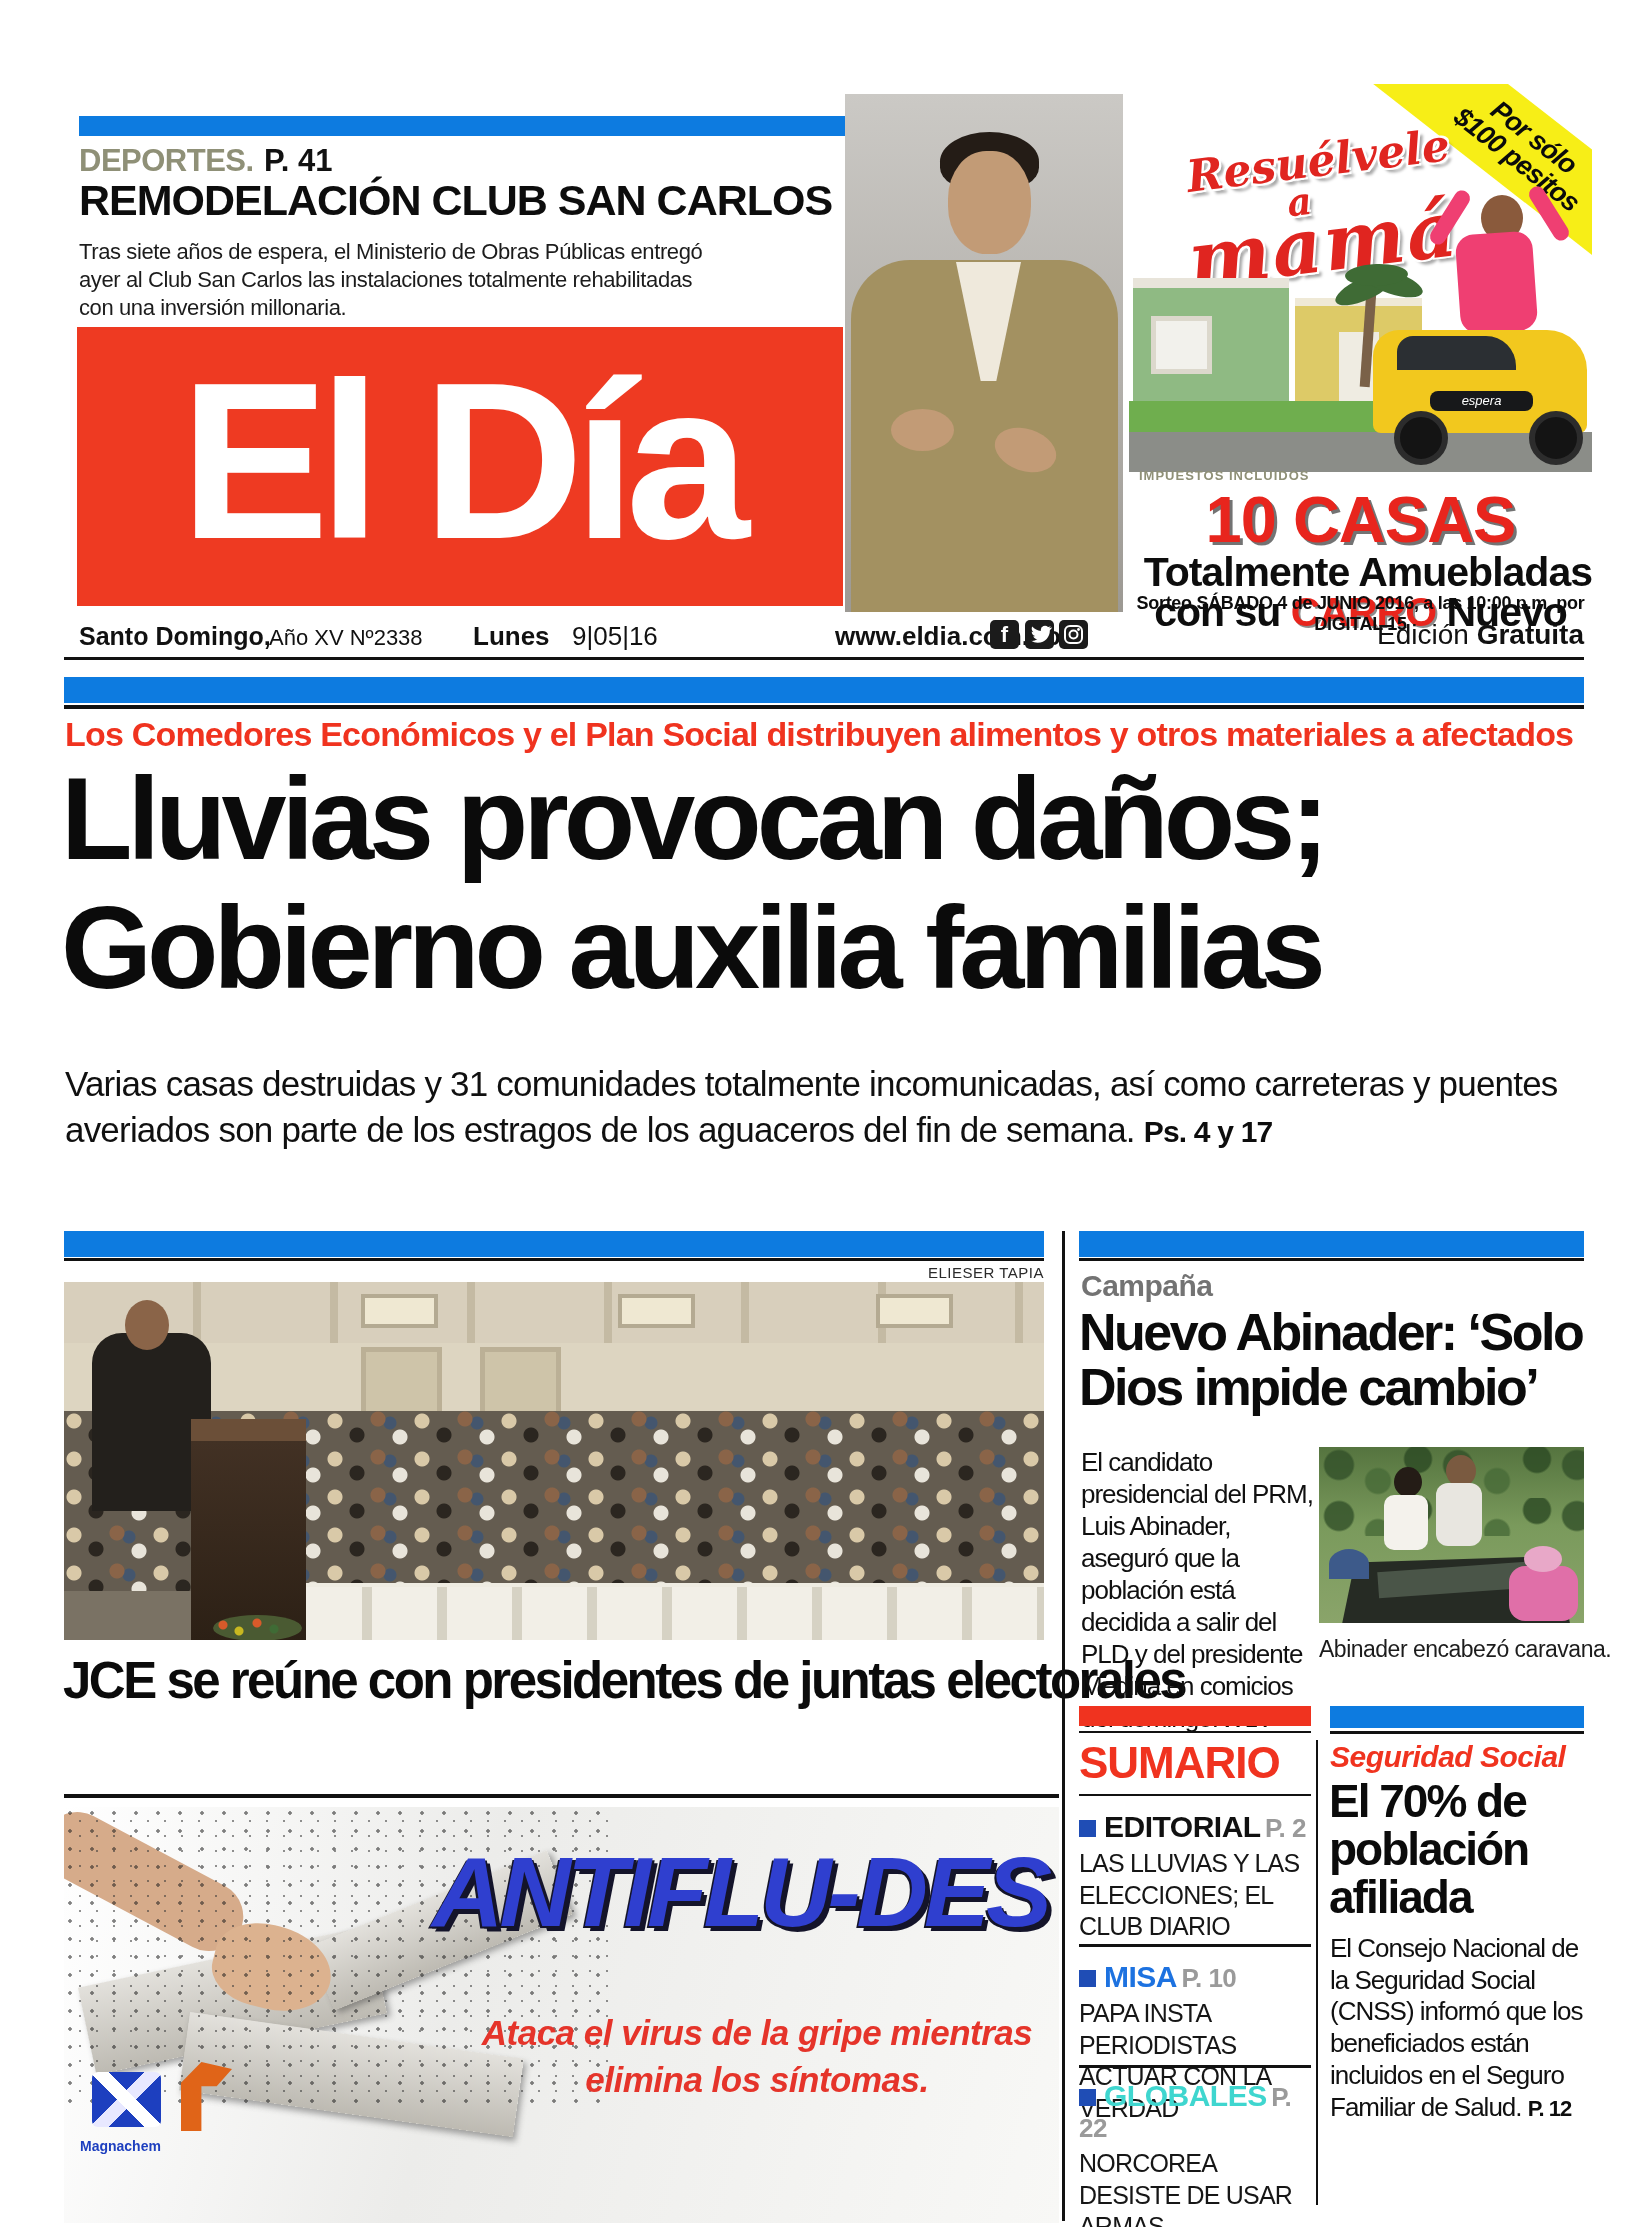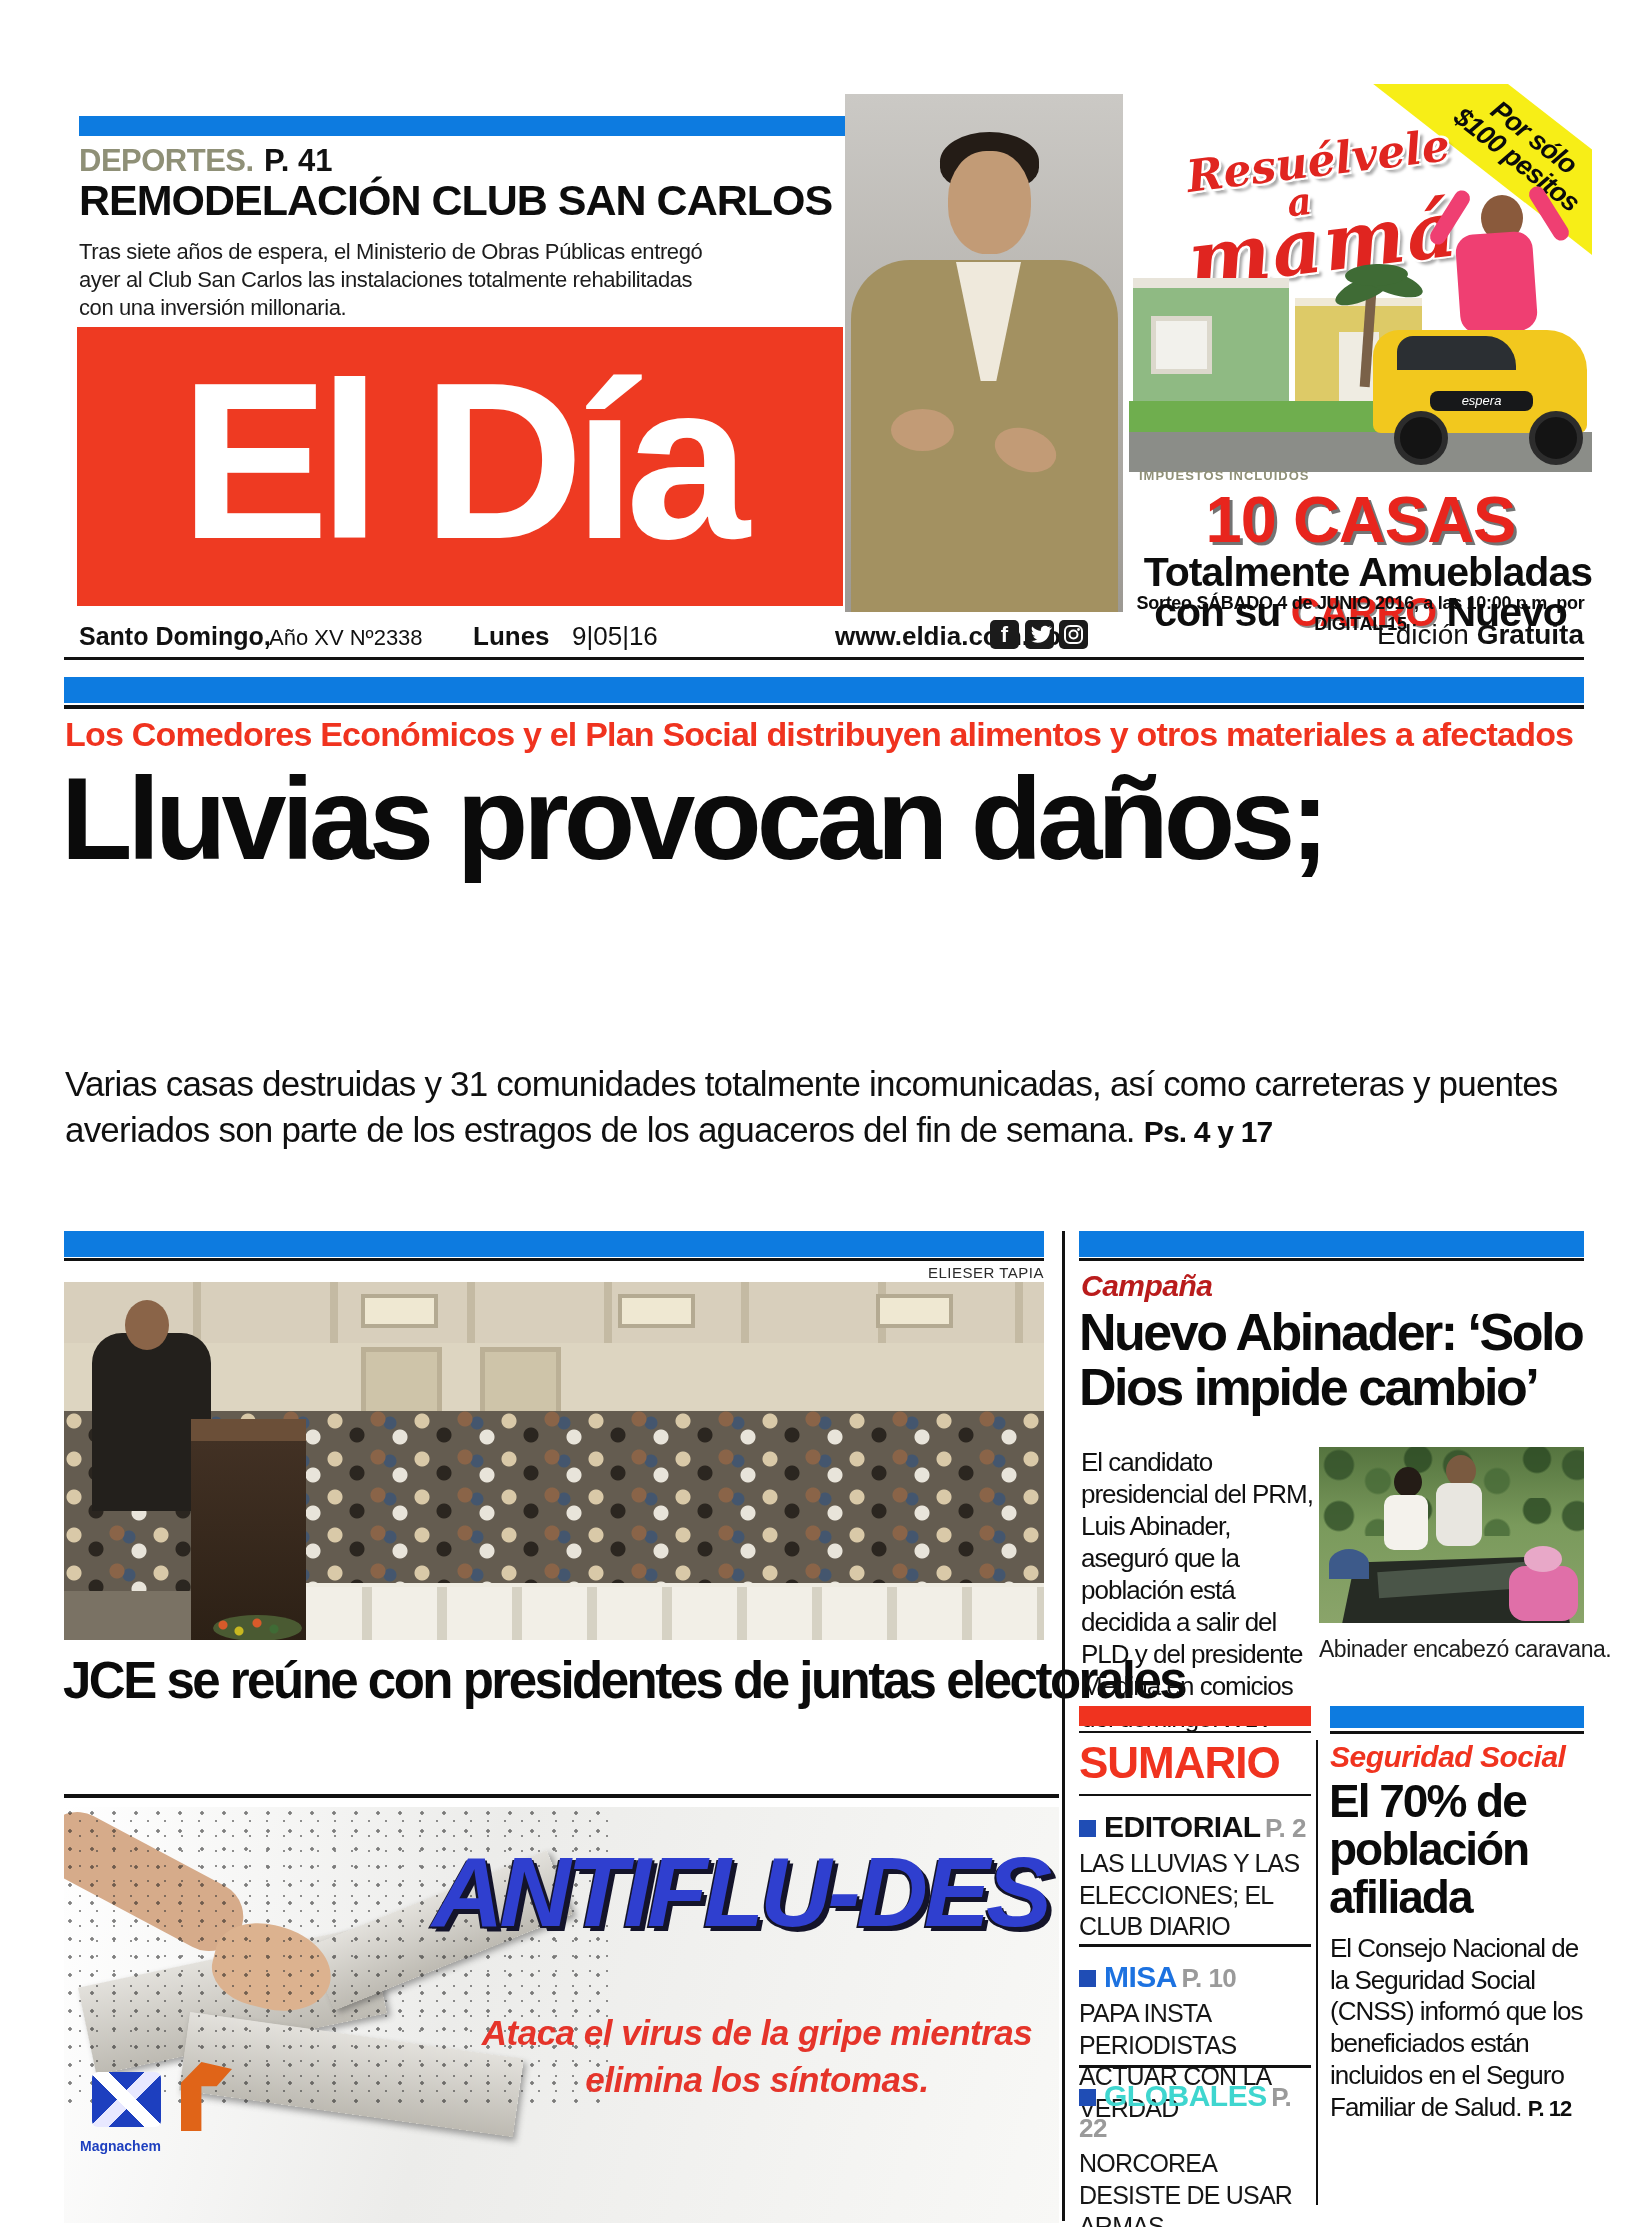--- a/index.html
+++ b/index.html
@@ -119,21 +119,21 @@
         text-shadow:5px 5px 0 #14142a,2px 2px 0 #14142a,-2px 2px 0 #14142a;}
   .af-tag{position:absolute;left:416px;width:554px;text-align:center;font-size:35px;font-weight:bold;
         font-style:italic;color:#e5342a;letter-spacing:-0.5px;}
   .af-logo1{position:absolute;left:28px;top:265px;width:69px;height:55px;border-radius:6px;background:#1d3fbf;
         background-image:linear-gradient(45deg,transparent 42%,#fff 42% 58%,transparent 58%),
         linear-gradient(-45deg,transparent 42%,#e8e8ff 42% 58%,transparent 58%);}
   .af-logo1-t{position:absolute;left:16px;top:331px;font-size:14px;font-weight:bold;color:#1d3fbf;}
   .af-logo2{position:absolute;left:117px;top:255px;width:51px;height:69px;background:#e06418;
         clip-path:polygon(0 100%,0 30%,40% 0,100% 10%,70% 35%,40% 35%,40% 100%);}
   
-  .campa{position:absolute;left:1081px;top:1269px;font-size:30px;font-weight:bold;color:#b91c1c;letter-spacing:-0.5px;font-style:italic;}
+  .campa{position:absolute;left:1081px;top:1269px;font-size:30px;font-weight:bold;color:#737373;letter-spacing:-0.5px;}
   .camp-head{position:absolute;left:1079px;top:1305px;margin:0;font-size:52px;font-weight:bold;color:#0b0b0b;
         letter-spacing:-2.5px;line-height:1.06;white-space:nowrap;}
   .camp-body{position:absolute;left:1081px;top:1447px;width:236px;margin:0;font-size:26px;line-height:1.23;
         color:#101010;letter-spacing:-1px;}
   .ab-photo{position:absolute;left:1319px;top:1447px;width:265px;height:176px;overflow:hidden;
         background:linear-gradient(180deg,#55743f 0%,#7a9a5c 45%,#8aa46a 100%);}
   .ab-foliage{position:absolute;left:0;top:0;width:100%;height:89px;opacity:.8;
         background-image:radial-gradient(circle 16px at 20px 18px,#33512a 14px,transparent 16px),
         radial-gradient(circle 14px at 59px 34px,#486b38 12px,transparent 14px),
         radial-gradient(circle 15px at 99px 12px,#2c4a24 13px,transparent 15px);
@@ -257,20 +257,21 @@
   <div class="dl" style="right:64px;top:619px;font-size:28px;text-align:right">
     <span>Edición</span>
     <b>Gratuita</b>
   </div>
   <div class="rule" style="left:64px;top:657px;width:1520px;height:3px"></div>
 
   <div class="bar-blue" style="left:64px;top:677px;width:1520px;height:26px"></div>
   <div class="rule" style="left:64px;top:705px;width:1520px;height:4px"></div>
   <div class="kicker">Los Comedores Económicos y el Plan Social distribuyen alimentos y otros materiales a afectados</div>
   <div class="h-main" style="top:760px">Lluvias provocan daños;</div>
+  <div class="h-main" style="top:889px">Gobierno auxilia familias</div>
   <p class="lead-deck">
     <span>Varias casas destruidas y 31 comunidades totalmente incomunicadas, así como carreteras y puentes averiados son parte de los estragos de los aguaceros del fin de semana.</span>
     <span class="pgref" style="font-size:30px">Ps. 4 y 17</span>
   </p>
 
   <div class="bar-blue" style="left:64px;top:1231px;width:980px;height:26px"></div>
   <div class="rule" style="left:64px;top:1258px;width:980px;height:3px"></div>
   <div class="credit" style="left:64px;top:1264px;width:980px;text-align:right">ELIESER TAPIA</div>
 
   <div class="jce-photo">

